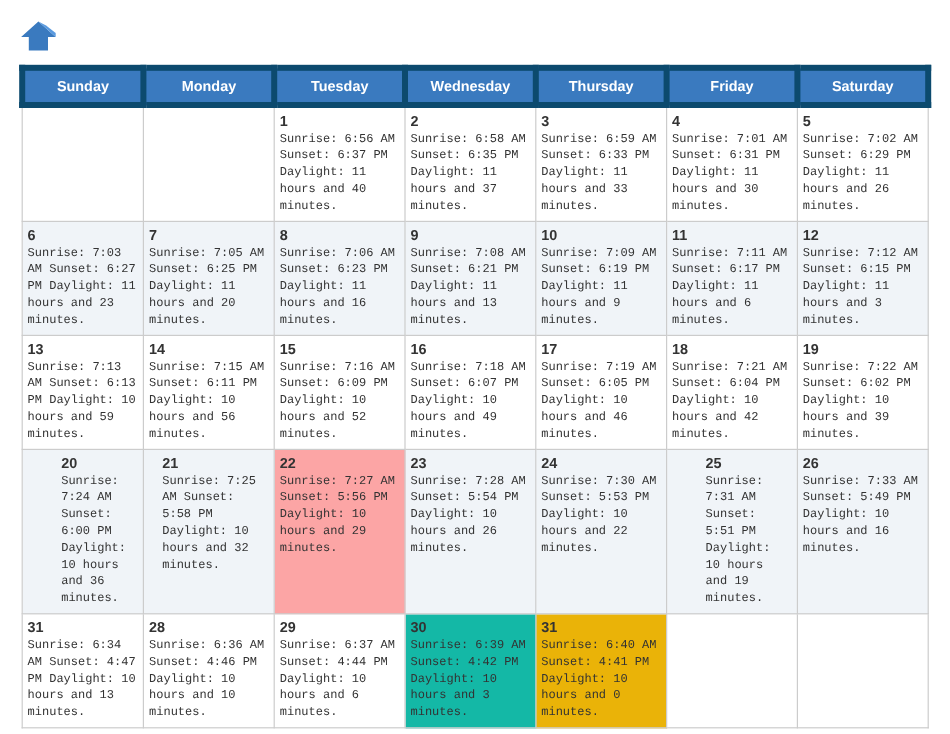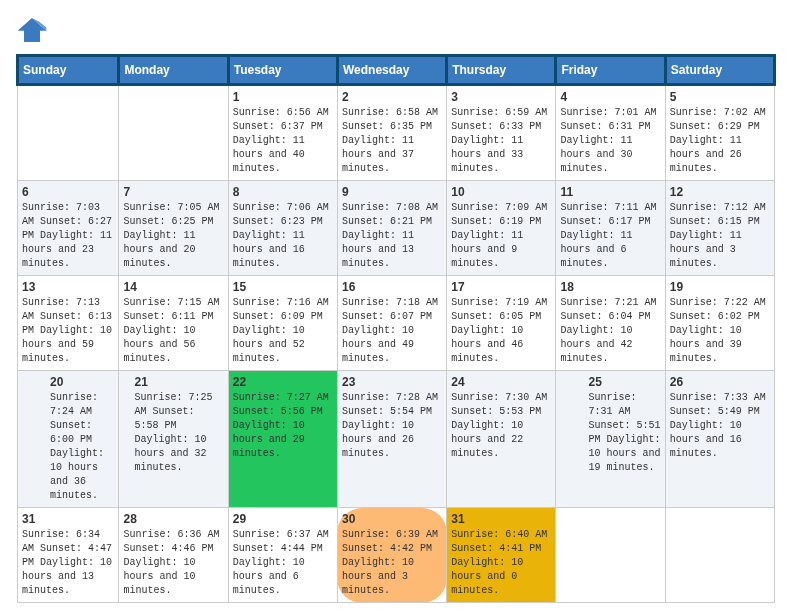--- a/index.html
+++ b/index.html
@@ -51,22 +51,22 @@
       width: 100%;
       border-collapse: collapse;
       table-layout: fixed;
     }
     th {
       background-color: #3a7abf;
       color: #fff;
       font-size: 12px;
       font-weight: bold;
       padding: 6px 4px;
-      text-align: left;
-      border: 3px solid #0c4a6e;
+      text-align: center;
+      border: 5px solid #0c4a6e;
     }
     td {
       border: 1px solid #ccc;
       vertical-align: top;
       padding: 4px;
       font-size: 10px;
       color: #333;
       min-height: 80px;
       height: 88px;
     }
@@ -253,21 +253,21 @@
           <div class="day-info">Sunrise: 7:24 AM
 Sunset: 6:00 PM
 Daylight: 10 hours and 36 minutes.</div>
         </td>
         <td style="background-color: rgb(240, 244, 248); padding-left: 15px;">
           <div class="day-number">21</div>
           <div class="day-info">Sunrise: 7:25 AM
 Sunset: 5:58 PM
 Daylight: 10 hours and 32 minutes.</div>
         </td>
-        <td style="background-color: #22c55e;">
+        <td style="background-color: #fca5a5;">
           <div class="day-number">22</div>
           <div class="day-info">Sunrise: 7:27 AM
 Sunset: 5:56 PM
 Daylight: 10 hours and 29 minutes.</div>
         </td>
         <td style="background-color: rgb(240, 244, 248); margin-left: 12px;">
           <div class="day-number">23</div>
           <div class="day-info">Sunrise: 7:28 AM
 Sunset: 5:54 PM
 Daylight: 10 hours and 26 minutes.</div>
@@ -303,21 +303,21 @@
           <div class="day-info">Sunrise: 6:36 AM
 Sunset: 4:46 PM
 Daylight: 10 hours and 10 minutes.</div>
         </td>
         <td style="background-color: rgb(255, 255, 255);">
           <div class="day-number">29</div>
           <div class="day-info">Sunrise: 6:37 AM
 Sunset: 4:44 PM
 Daylight: 10 hours and 6 minutes.</div>
         </td>
-        <td style="background-color: #fdba74; border-radius: 25px;">
+        <td style="background-color: #14b8a6;">
           <div class="day-number">30</div>
           <div class="day-info">Sunrise: 6:39 AM
 Sunset: 4:42 PM
 Daylight: 10 hours and 3 minutes.</div>
         </td>
         <td style="background-color: #eab308;">
           <div class="day-number">31</div>
           <div class="day-info">Sunrise: 6:40 AM
 Sunset: 4:41 PM
 Daylight: 10 hours and 0 minutes.</div>

